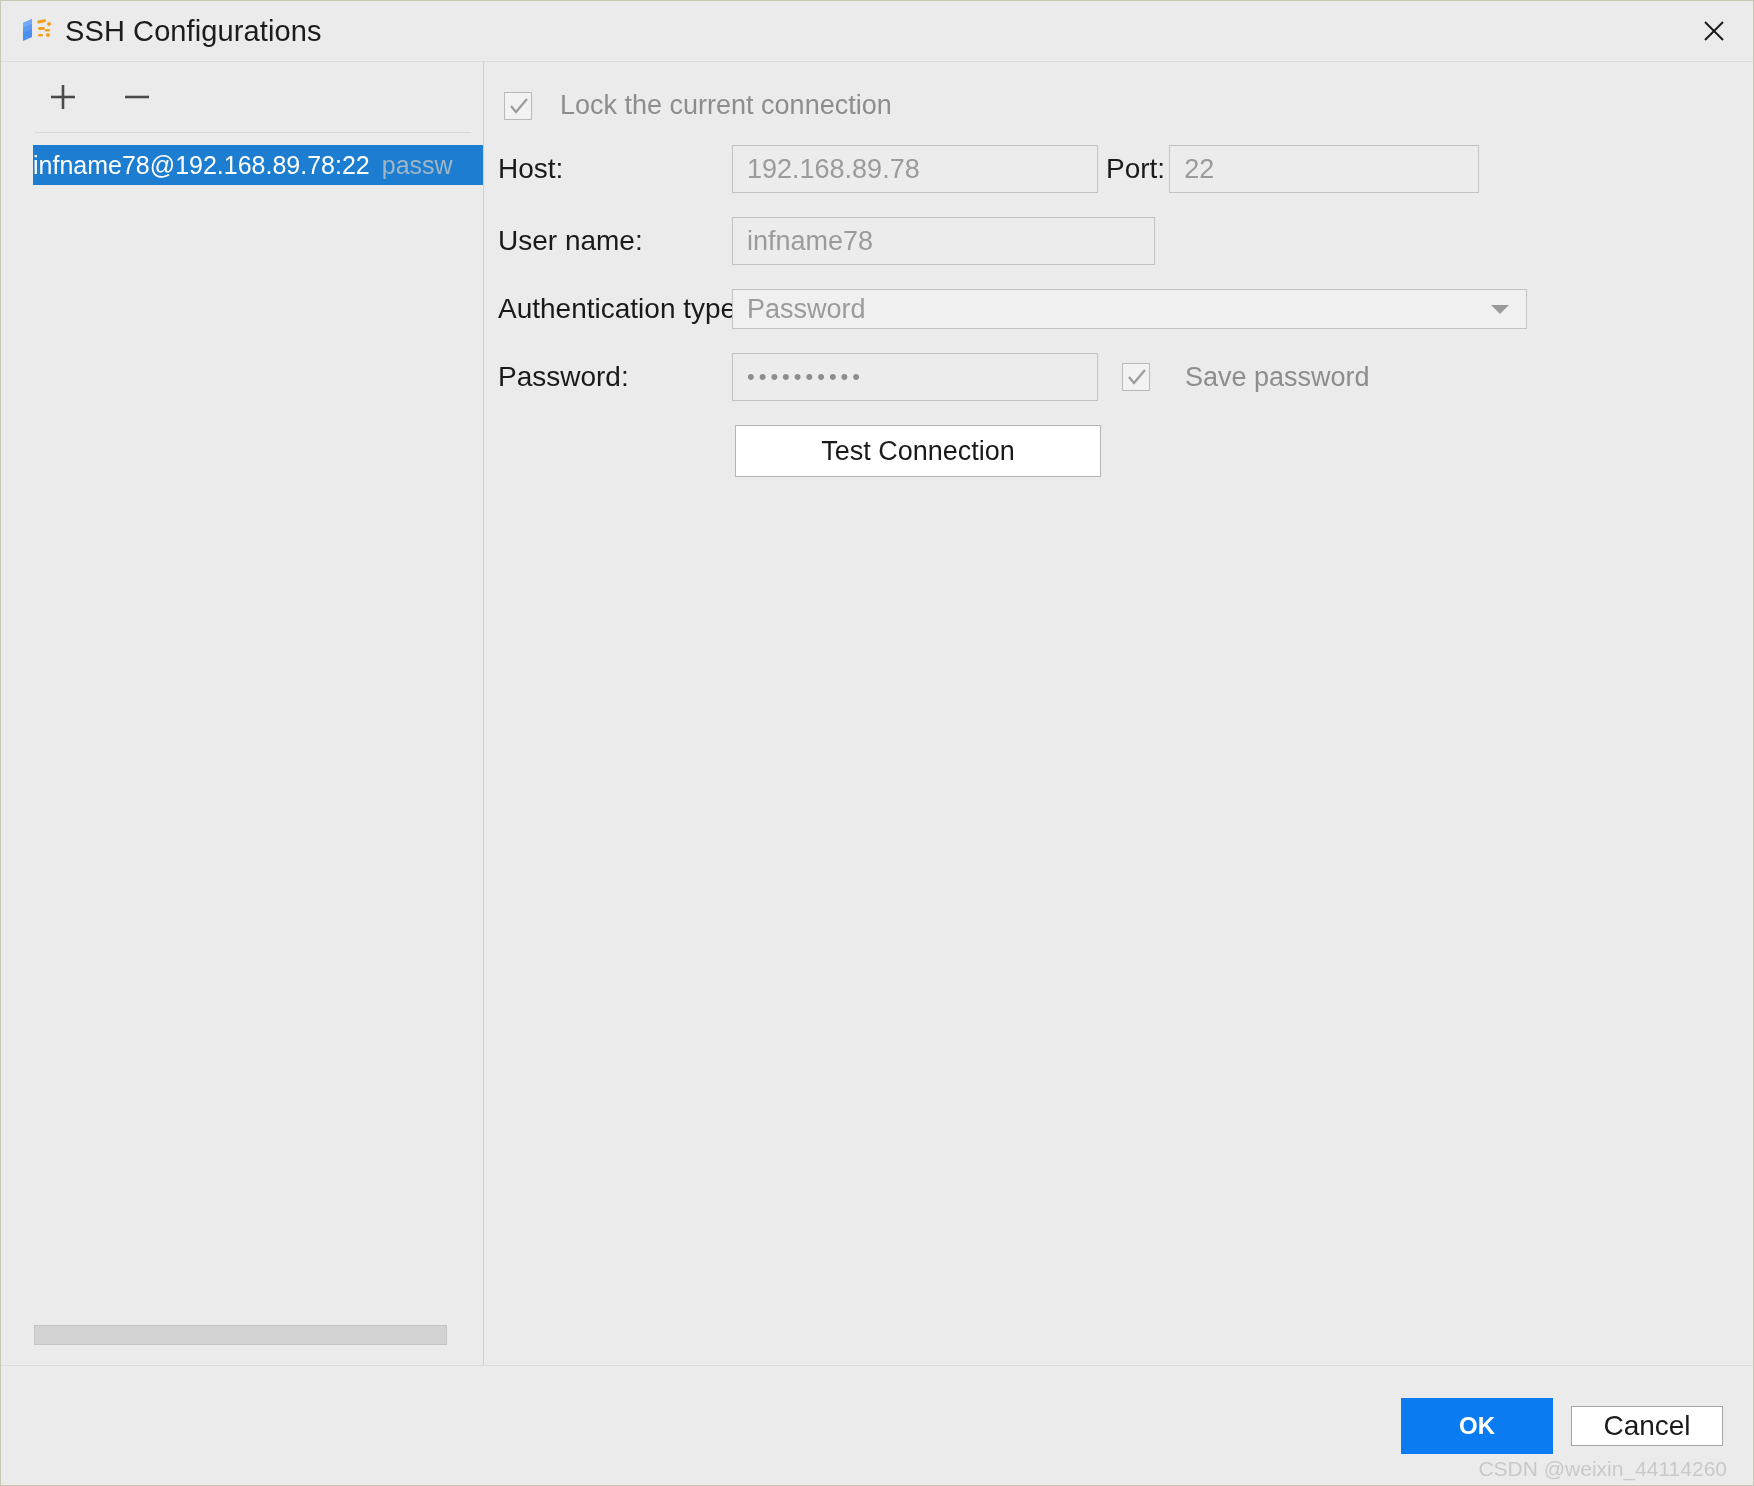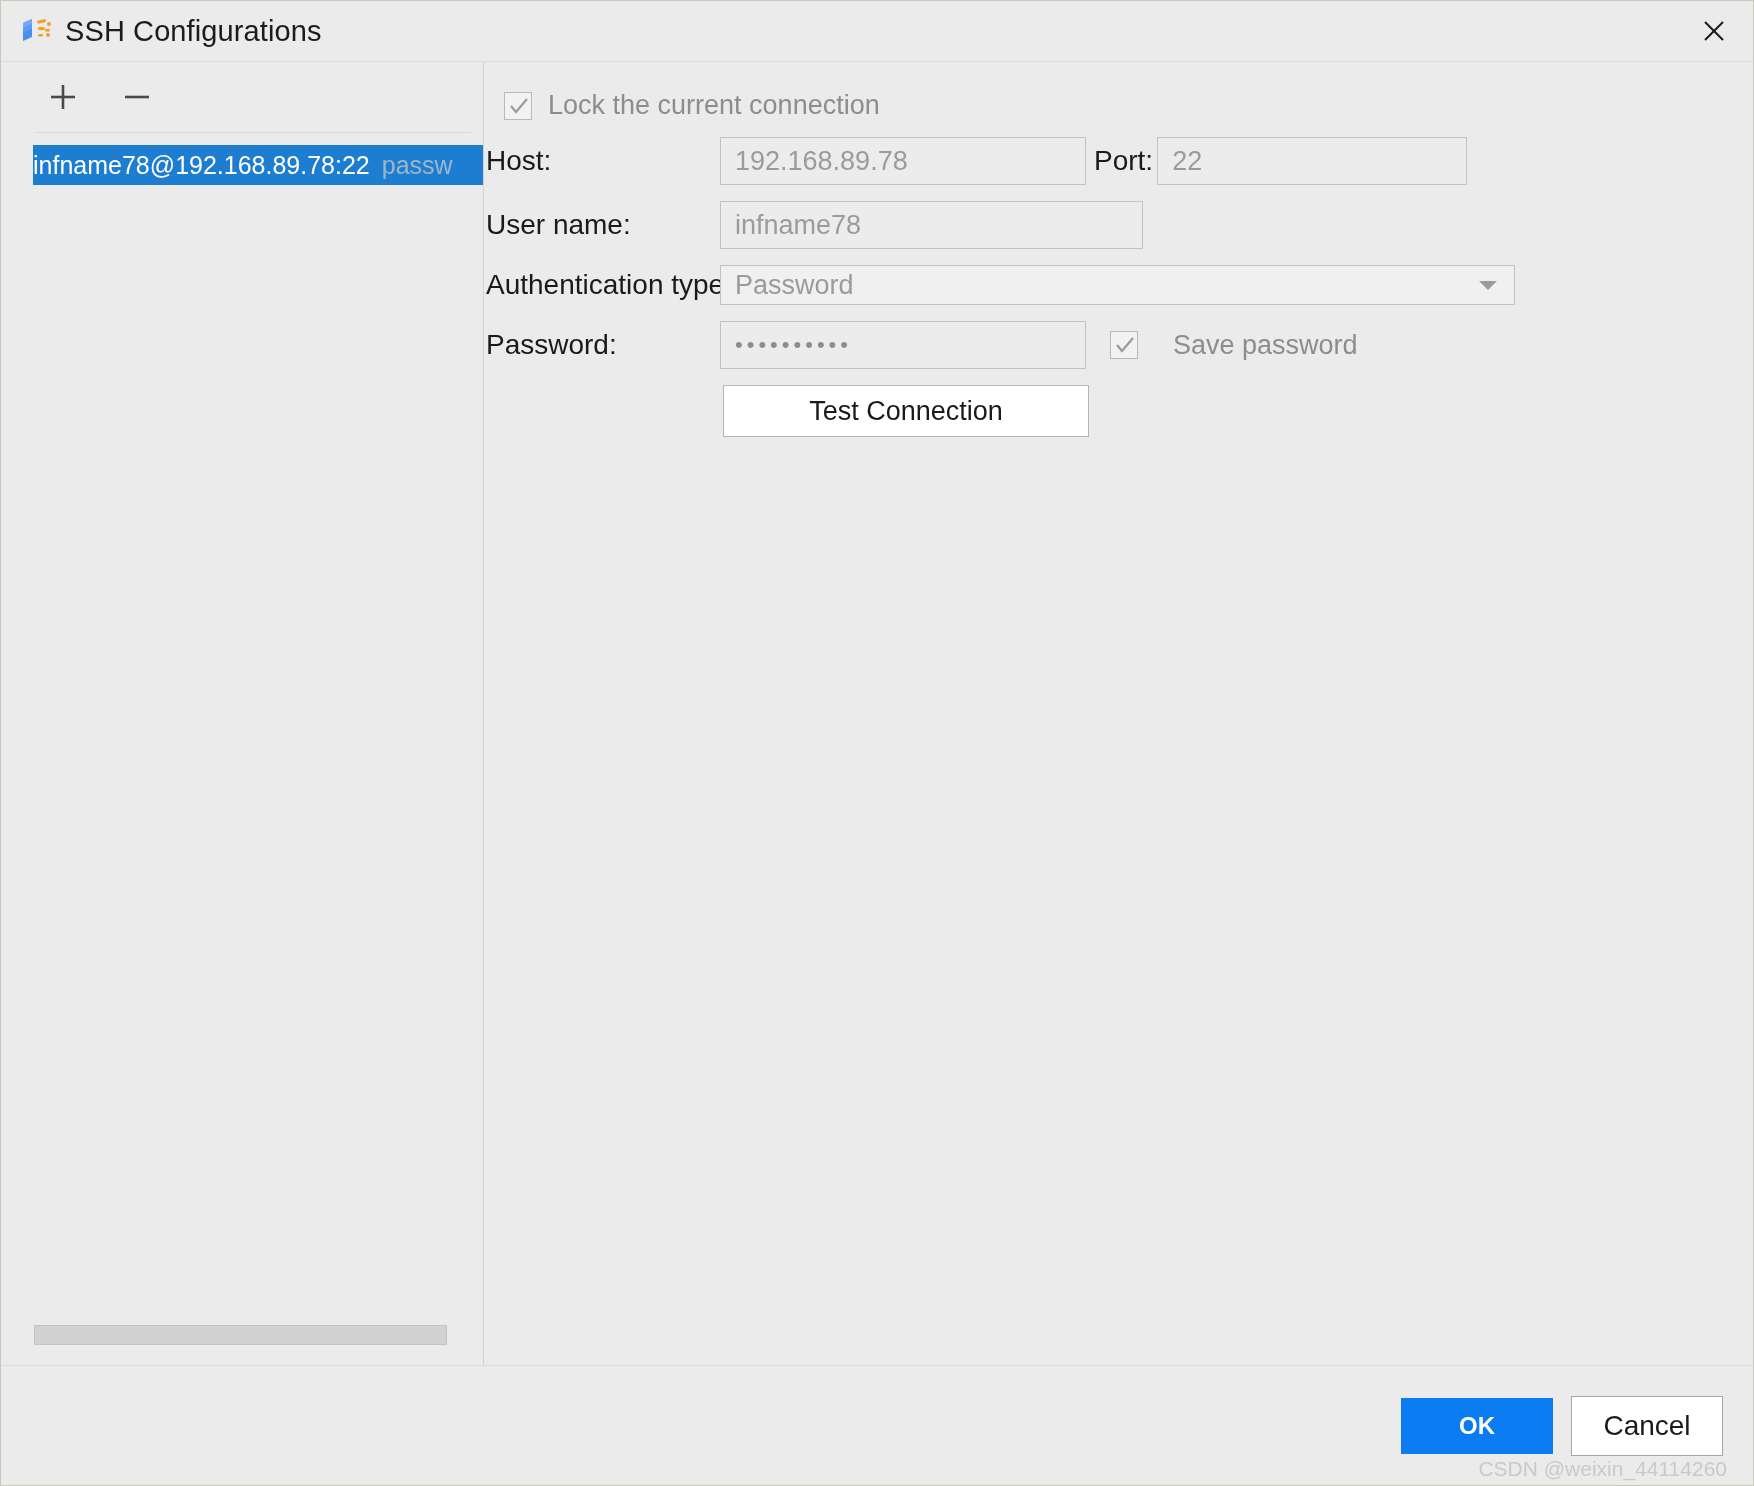--- a/index.html
+++ b/index.html
@@ -138,20 +138,21 @@
   
   .form {
     flex: 1 1 auto;
     padding: 0;
     position: relative;
   }
   .lock-row {
     display: flex;
     align-items: center;
     padding: 28px 0 0 20px;
+    gap: 12px;
   }
   .chk {
     width: 28px;
     height: 28px;
     border: 1px solid #b9b9b9;
     background: #f2f2f2;
     box-sizing: border-box;
     position: relative;
     flex: 0 0 auto;
     cursor: pointer;
@@ -160,22 +161,22 @@
   .chk-label {
     font-size: 27px;
     color: #8d8d8d;
     margin-left: 16px;
     white-space: nowrap;
   }
 
   .frow {
     display: flex;
     align-items: center;
-    margin-top: 16px;
-    padding-left: 0;
+    margin-top: 24px;
+    padding-left: 12px;
   }
   .flabel {
     font-size: 28px;
     color: #1a1a1a;
     text-align: left;
     white-space: nowrap;
   }
   .flabel.w {
     width: 236px;
     padding-left: 2px;
@@ -277,21 +278,21 @@
     font-size: 24px;
     font-weight: bold;
     display: flex;
     align-items: center;
     justify-content: center;
     cursor: pointer;
     border: none;
   }
   .btn-cancel {
     width: 152px;
-    height: 60px;
+    height: 40px;
     background: #ffffff;
     border: 1px solid #a6a6a6;
     box-sizing: border-box;
     color: #1a1a1a;
     font-size: 28px;
     display: flex;
     align-items: center;
     justify-content: center;
     margin-left: 18px;
     cursor: pointer;

